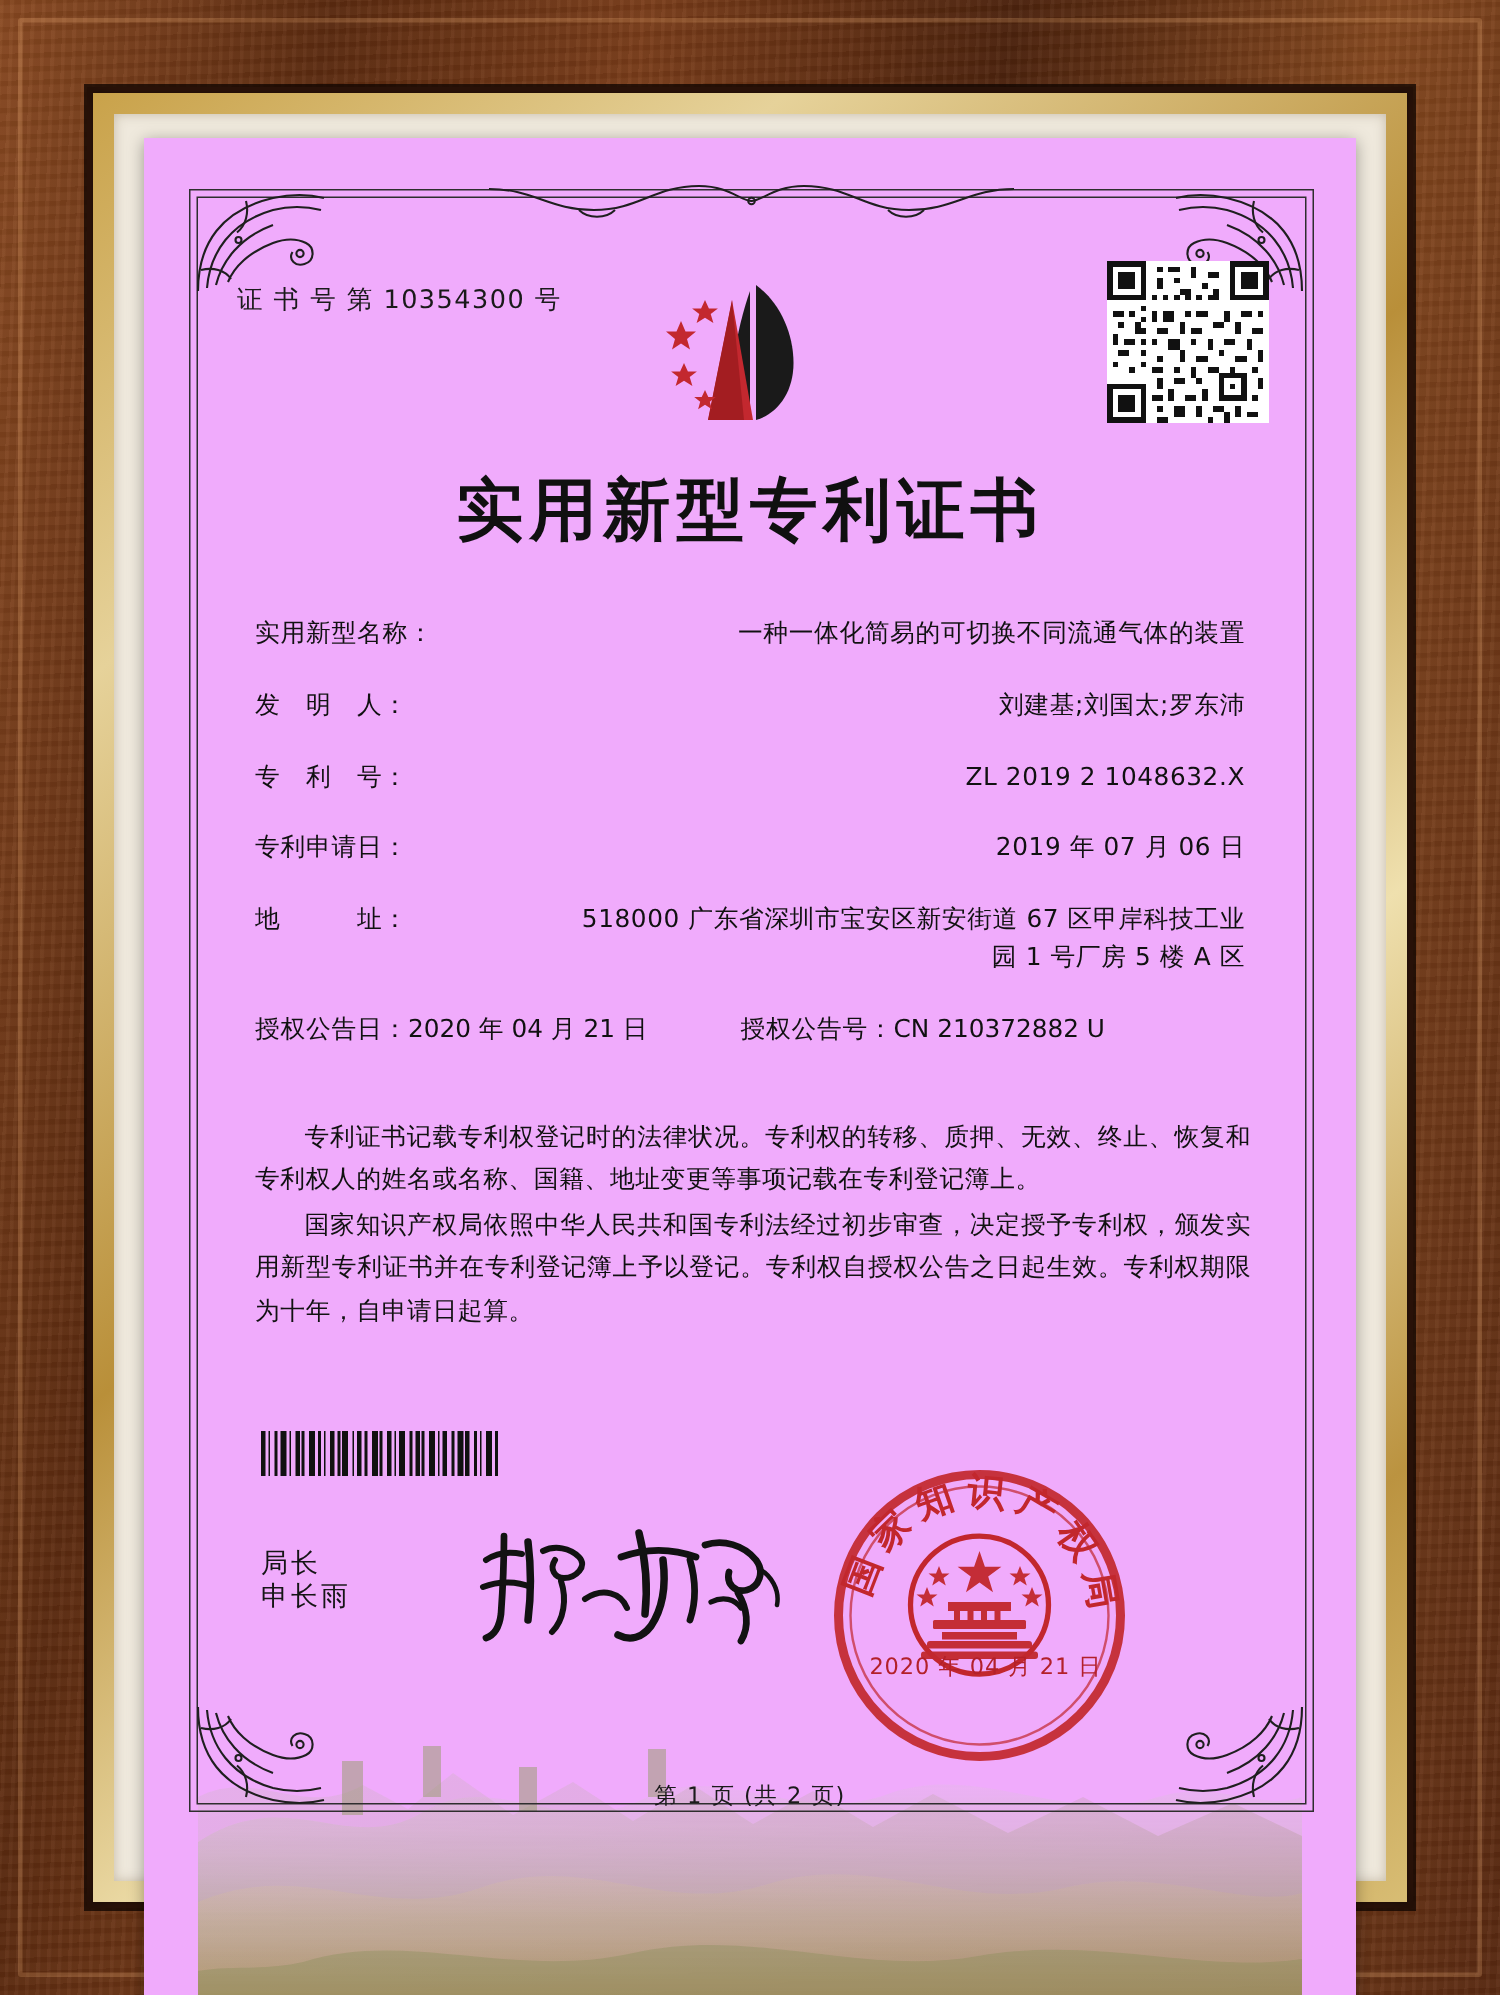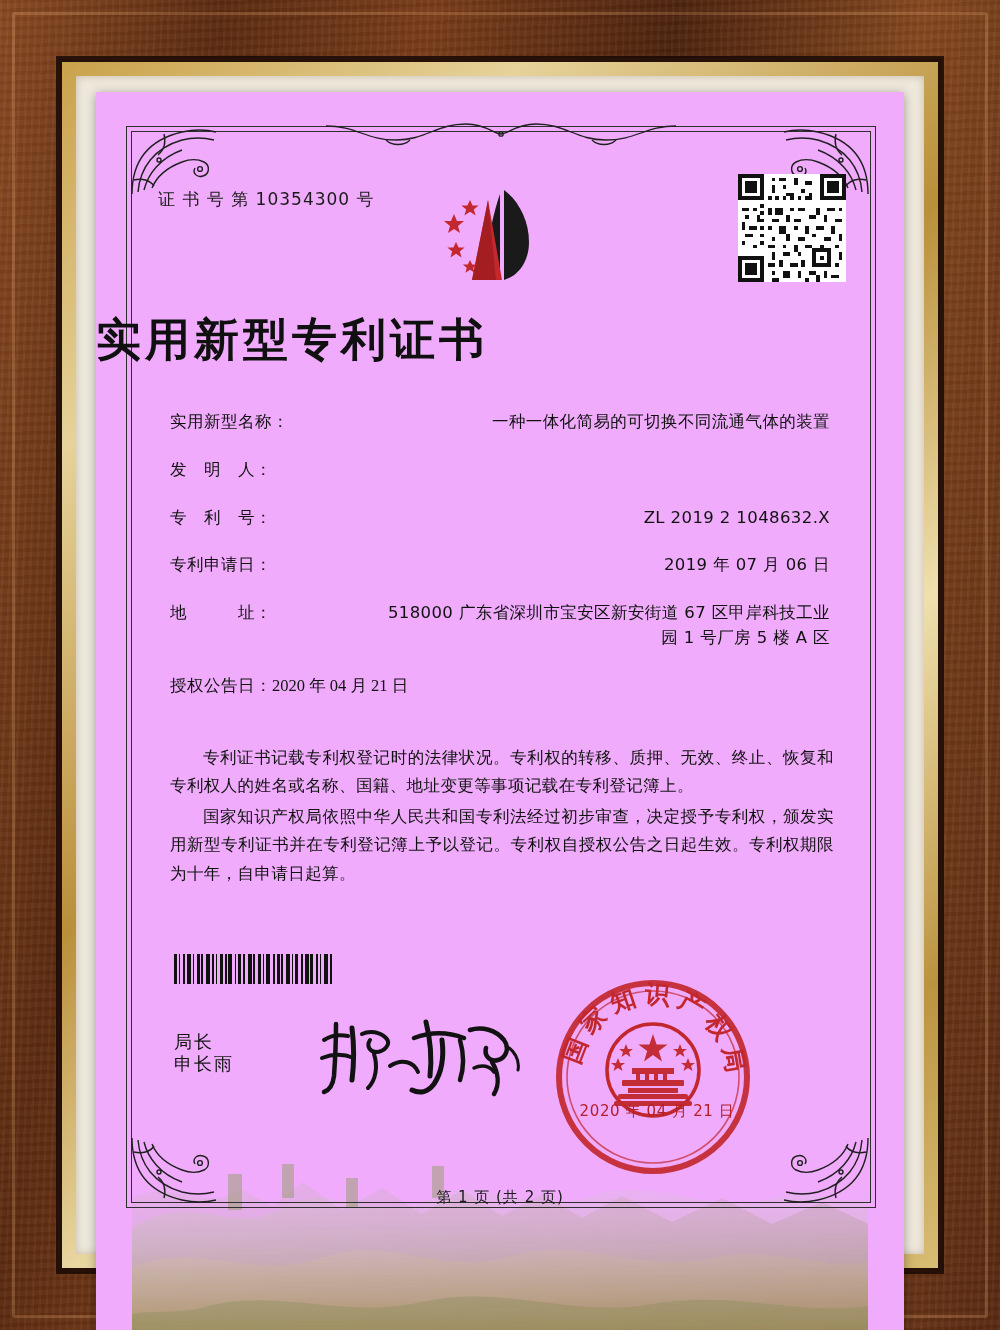--- a/index.html
+++ b/index.html
@@ -115,21 +115,21 @@
     left: 642px; top: 82px;
     width: 108px; height: 108px;
   }
   .qr canvas, .qr .qrgrid { width: 108px; height: 108px; display: block; }
 
   
   .title {
     position: absolute;
     left: 0; top: 218px;
     width: 808px;
-    text-align: left;
+    text-align: center;
     font-size: 45px;
     font-weight: bold;
     letter-spacing: 4px;
     color: #101010;
     font-family: "DejaVu Sans", "Liberation Sans", sans-serif;
   }
 
   
   .fields {
     position: absolute;
@@ -154,21 +154,20 @@
     letter-spacing: 0.4px;
     text-align: right;
   }
   .value-line2 {
     display: block;
     padding-left: 14px;
   }
   .row-split {
     display: flex;
     margin-bottom: 0;
-    font-family: Liberation Serif, serif;
   }
   .row-split .half {
     display: flex;
   }
   .row-split .half.second { margin-left: 62px; }
 
   
   .para-block {
     position: absolute;
     left: 74px; top: 652px;
@@ -484,20 +483,21 @@
 
   <div class="title">实用新型专利证书</div>
 
   <div class="fields">
     <div class="field-row">
       <span class="field-label">实用新型名称：</span>
       <span class="field-value">一种一体化简易的可切换不同流通气体的装置</span>
     </div>
     <div class="field-row">
       <span class="field-label">发　明　人：</span>
+      <span class="field-value">刘建基;刘国太;罗东沛</span>
     </div>
     <div class="field-row">
       <span class="field-label">专　利　号：</span>
       <span class="field-value">ZL 2019 2 1048632.X</span>
     </div>
     <div class="field-row">
       <span class="field-label">专利申请日：</span>
       <span class="field-value">2019 年 07 月 06 日</span>
     </div>
     <div class="field-row">
@@ -505,20 +505,24 @@
       <span class="field-value">
         <span>518000 广东省深圳市宝安区新安街道 67 区甲岸科技工业</span>
         <span class="value-line2">园 1 号厂房 5 楼 A 区</span>
       </span>
     </div>
     <div class="row-split">
       <span class="half">
         <span class="field-label">授权公告日：</span>
         <span>2020 年 04 月 21 日</span>
       </span>
+      <span class="half second">
+        <span class="field-label">授权公告号：</span>
+        <span>CN 210372882 U</span>
+      </span>
     </div>
   </div>
 
   <div class="para-block">
     <p class="para">专利证书记载专利权登记时的法律状况。专利权的转移、质押、无效、终止、恢复和专利权人的姓名或名称、国籍、地址变更等事项记载在专利登记簿上。</p>
     <p class="para">国家知识产权局依照中华人民共和国专利法经过初步审查，决定授予专利权，颁发实用新型专利证书并在专利登记簿上予以登记。专利权自授权公告之日起生效。专利权期限为十年，自申请日起算。</p>
   </div>
 
   <div class="barcode">
     <i style="width:3px"></i>

